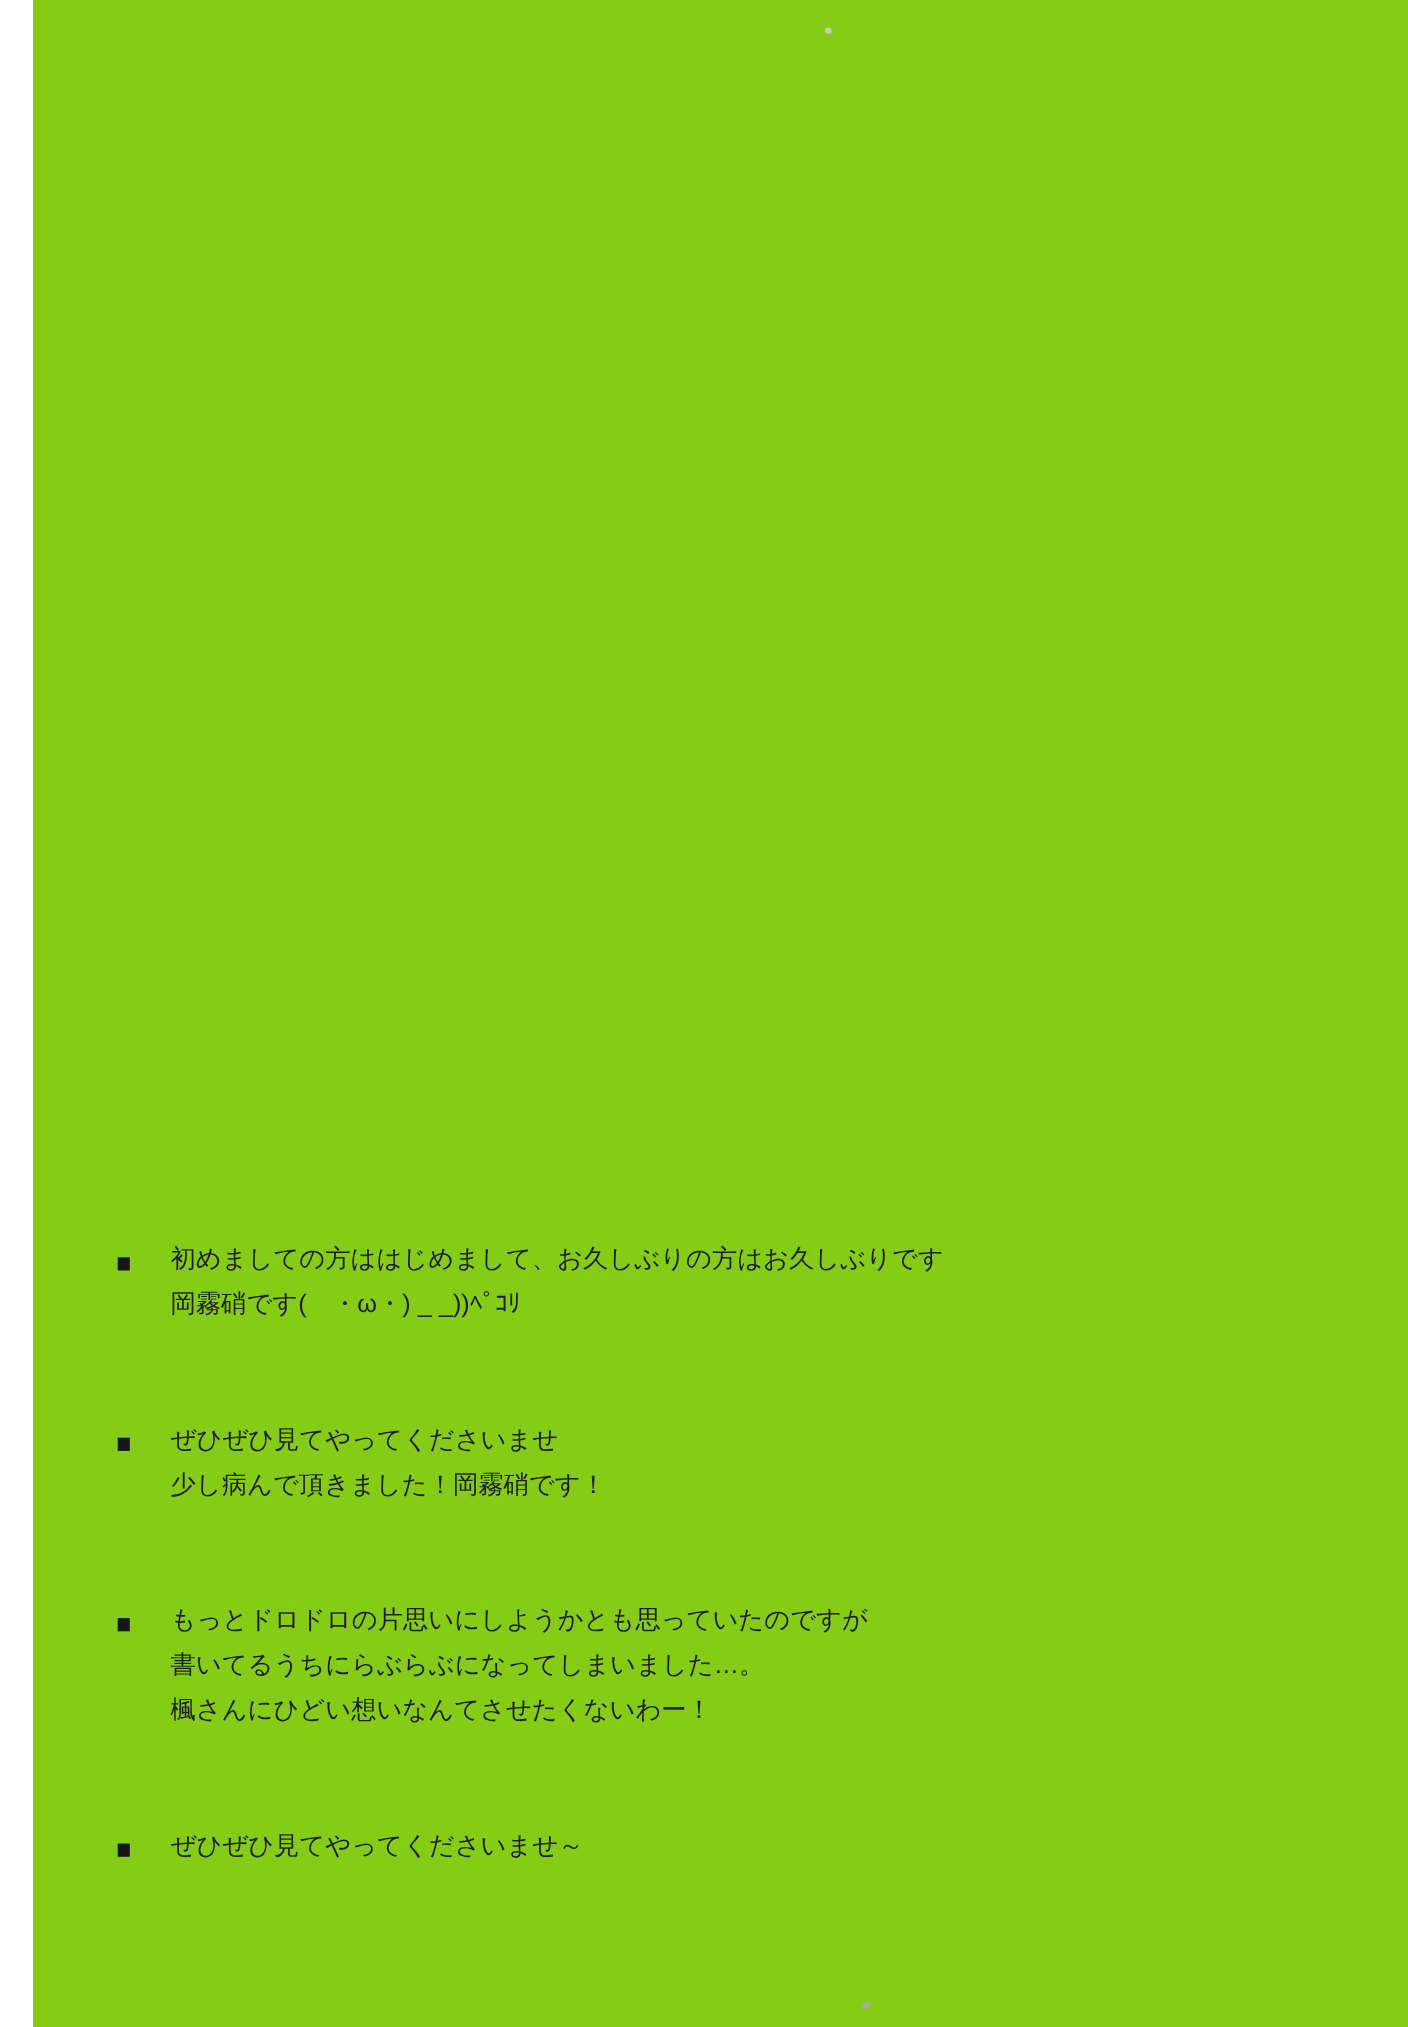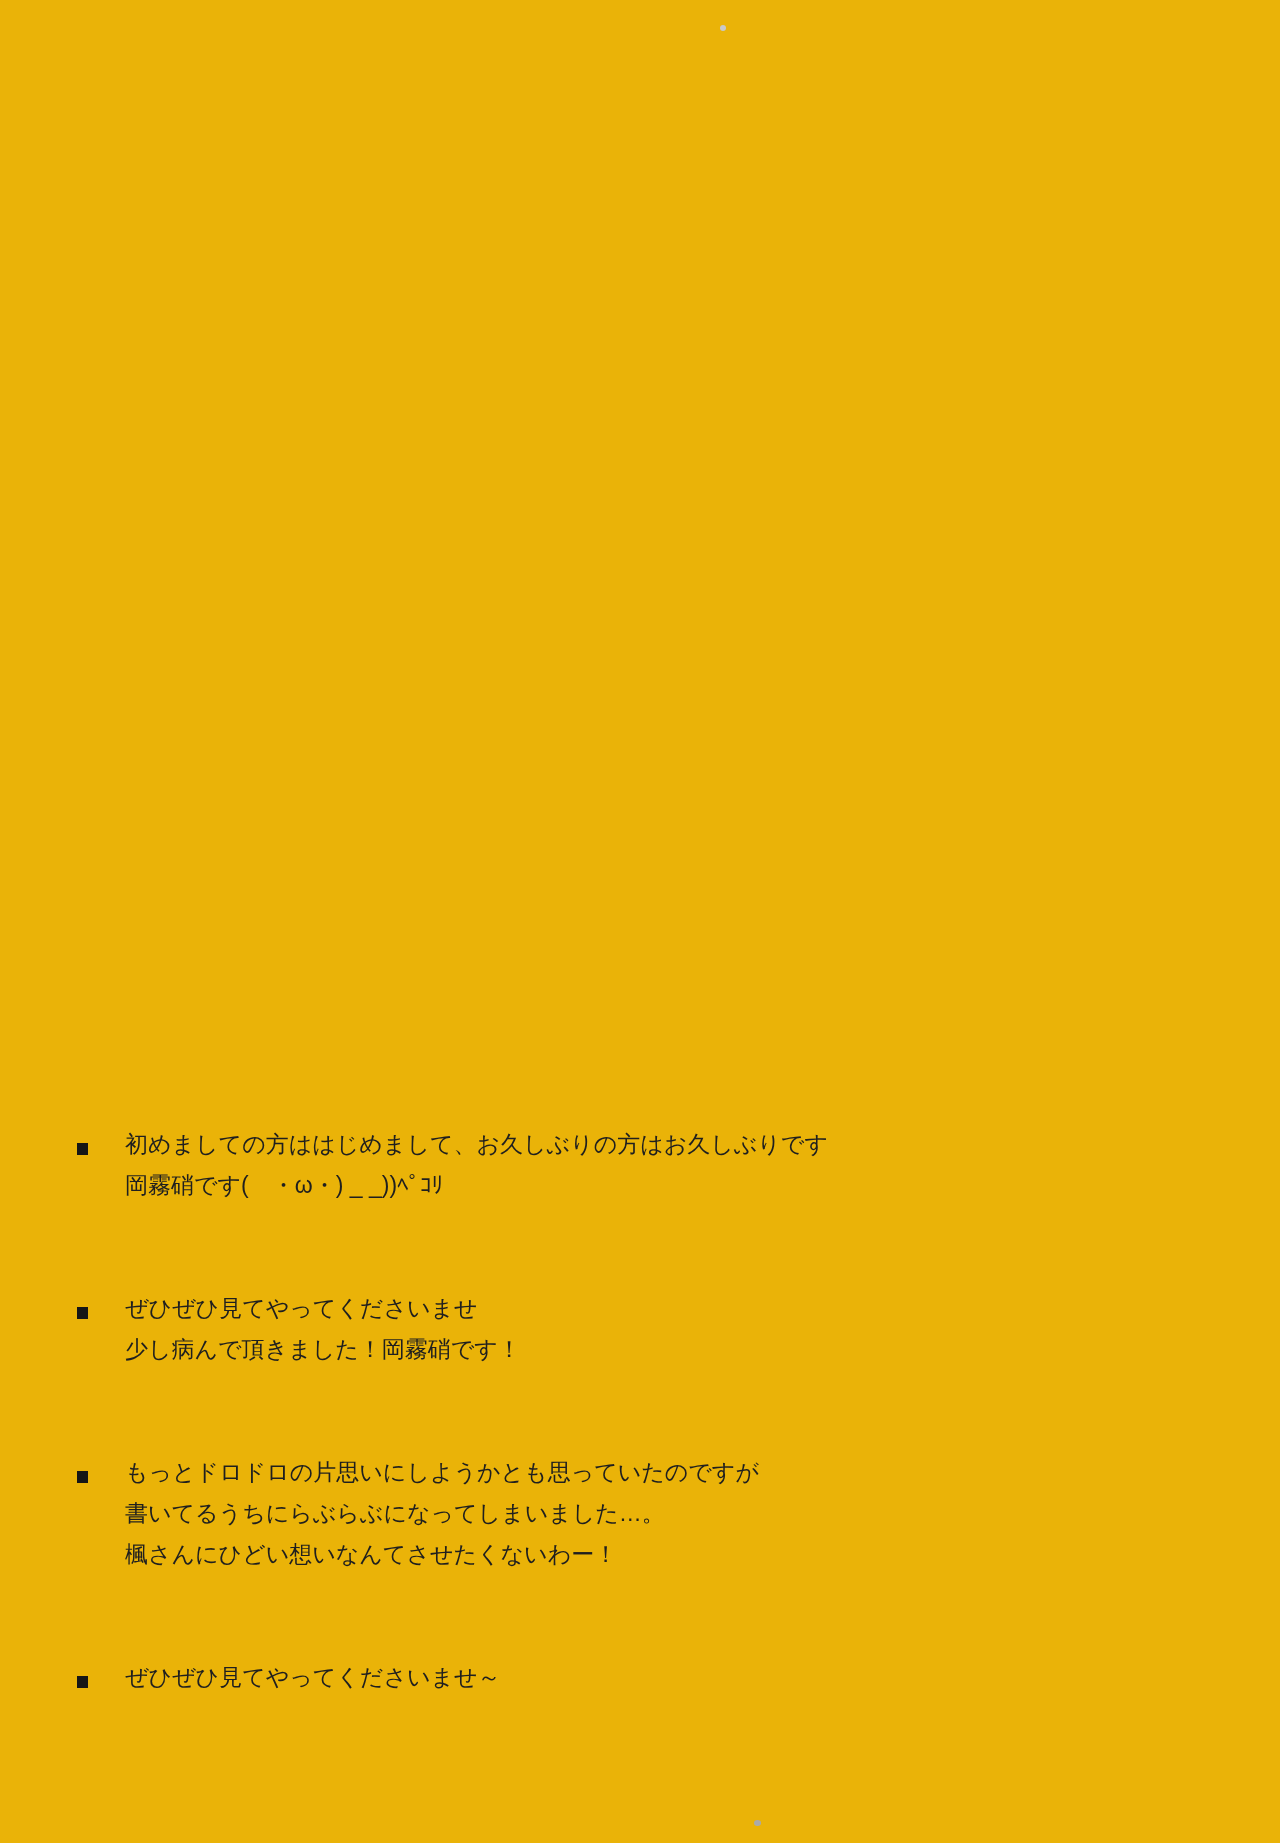--- a/index.html
+++ b/index.html
@@ -10,21 +10,22 @@
     width: 1280px;
     height: 1843px;
     background: #ffffff;
     position: relative;
     overflow: hidden;
     font-family: "Liberation Sans", "DejaVu Sans", sans-serif;
   }
   .page {
     position: absolute;
     inset: 0;
-    background: #eab308;
+    background: #84cc16;
+    margin-left: 30px;
   }
   .text-block {
     position: absolute;
     left: 0;
     top: 1124px;
     width: 1280px;
     color: #1f1f1f;
   }
   .para {
     position: relative;

